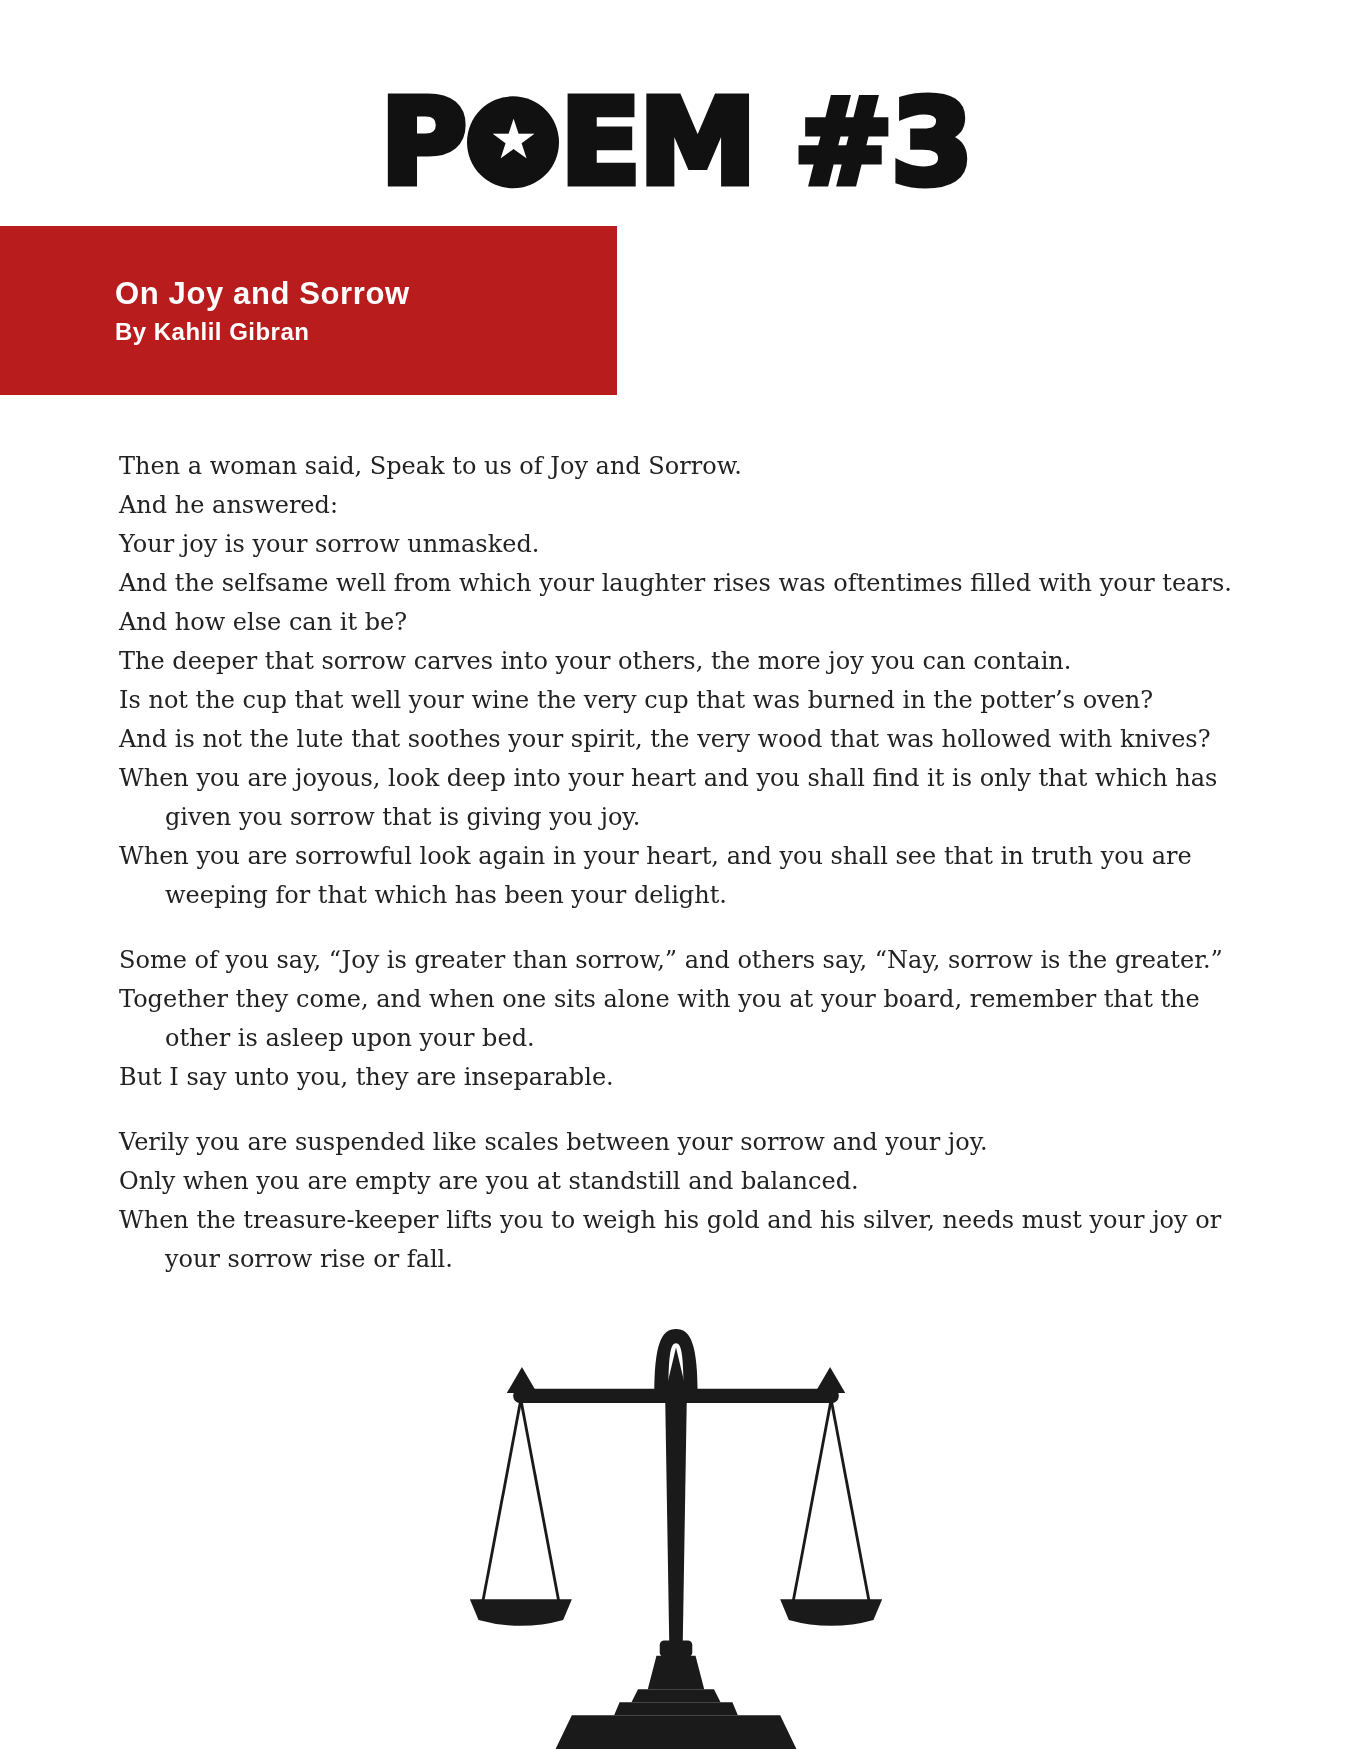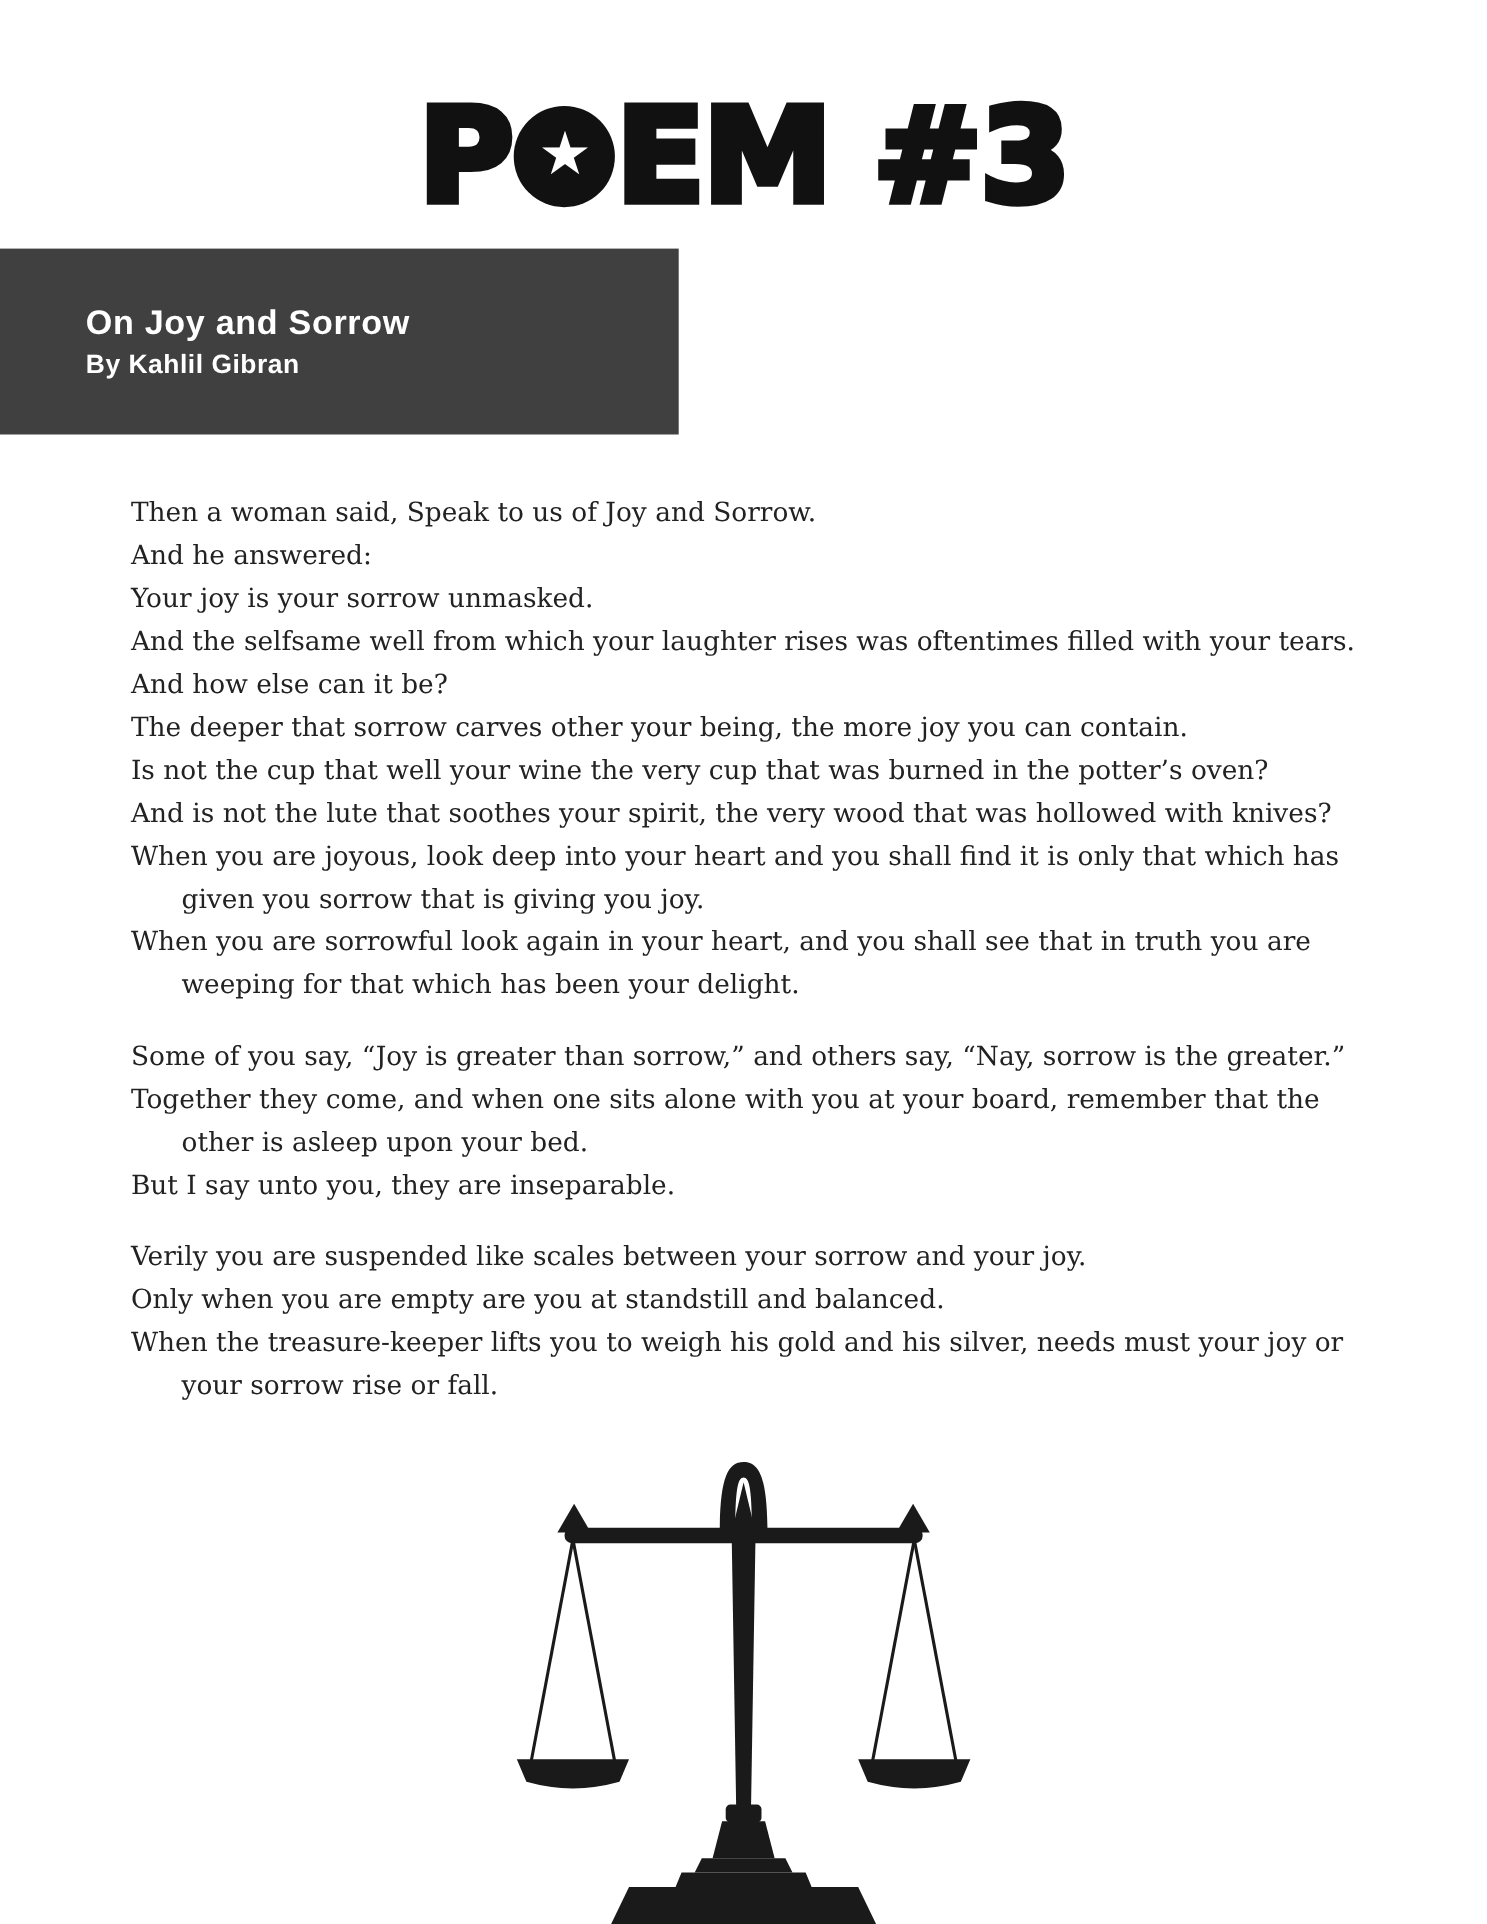--- a/index.html
+++ b/index.html
@@ -55,27 +55,27 @@
     -webkit-text-stroke: 0;
     font-size: 0.46em;
     line-height: 1;
     padding-bottom: 0.06em;
   }
 
   
   .banner {
     width: 617px;
     height: 169px;
-    background: #404040;
+    background: #b91c1c;
     color: #ffffff;
     display: flex;
     flex-direction: column;
     justify-content: center;
     box-sizing: border-box;
-    padding-left: 78px;
+    padding-left: 115px;
     font-family: "Liberation Sans", sans-serif;
   }
   .banner-title {
     font-size: 31px;
     font-weight: 700;
     letter-spacing: 0.02em;
     margin-bottom: 6px;
   }
   .banner-byline {
     font-size: 24px;
@@ -128,21 +128,21 @@
   <div class="banner-byline">By Kahlil Gibran</div>
 </section>
 
 <main class="poem-body">
     <div class="stanza">
       <p class="poem-line">Then a woman said, Speak to us of Joy and Sorrow.</p>
       <p class="poem-line">And he answered:</p>
       <p class="poem-line">Your joy is your sorrow unmasked.</p>
       <p class="poem-line">And the selfsame well from which your laughter rises was oftentimes filled with your tears.</p>
       <p class="poem-line">And how else can it be?</p>
-      <p class="poem-line">The deeper that sorrow carves other your being, the more joy you can contain.</p>
+      <p class="poem-line">The deeper that sorrow carves into your others, the more joy you can contain.</p>
       <p class="poem-line">Is not the cup that well your wine the very cup that was burned in the potter’s oven?</p>
       <p class="poem-line">And is not the lute that soothes your spirit, the very wood that was hollowed with knives?</p>
       <p class="poem-line">When you are joyous, look deep into your heart and you shall find it is only that which has given you sorrow that is giving you joy.</p>
       <p class="poem-line">When you are sorrowful look again in your heart, and you shall see that in truth you are weeping for that which has been your delight.</p>
     </div>
     <div class="stanza">
       <p class="poem-line">Some of you say, “Joy is greater than sorrow,” and others say, “Nay, sorrow is the greater.”</p>
       <p class="poem-line">Together they come, and when one sits alone with you at your board, remember that the other is asleep upon your bed.</p>
       <p class="poem-line">But I say unto you, they are inseparable.</p>
     </div>

